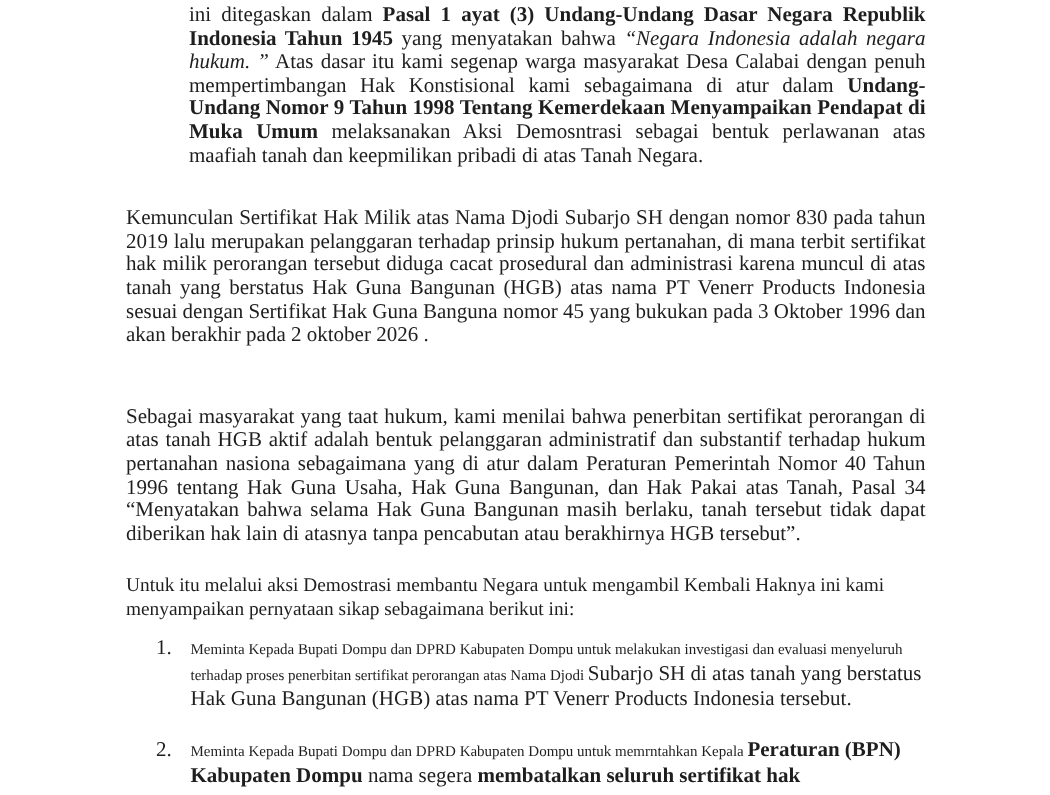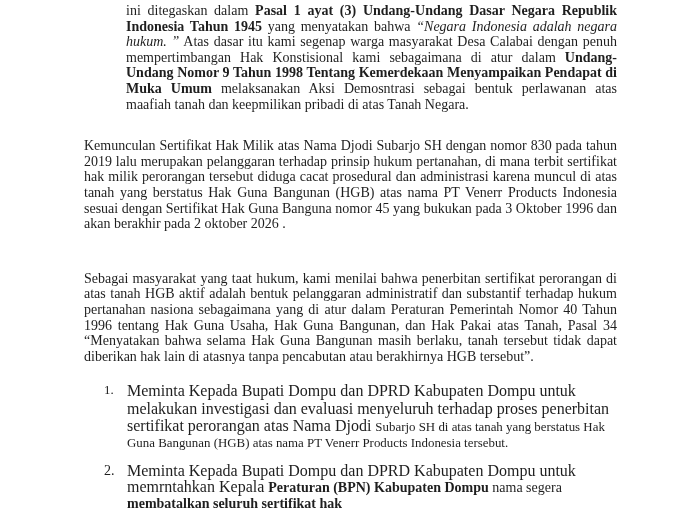--- a/index.html
+++ b/index.html
@@ -18,24 +18,25 @@
   
   .doc > div:nth-child(1) { margin-bottom: 26px; margin-left: 42px; }
   .doc > div:nth-child(2) { margin-bottom: 39px; }
   .doc > div:nth-child(3) { margin-bottom: 19px; }
   .doc > div:nth-child(4) { margin-bottom: 11px; font-size: 12.9px; text-align: left; }
   .doc > div:nth-child(5) { margin-bottom: 19px; }
   .list-item { position: relative; padding-left: 43px; text-align: left; }
   .list-num { position: absolute; left: 20px; top: 0; }
   .b { font-weight: 700; }
   .i { font-style: italic; }
-  .sm { font-size: 16px; }
+  .sm { font-size: 10px; }
 </style>
 </head>
 <body>
 
 <div class="doc" style="color: rgb(30, 30, 30);">
     <div class="para"><span class="run">ini ditegaskan dalam </span><span class="run b">Pasal 1 ayat (3) Undang-Undang Dasar Negara Republik Indonesia Tahun 1945</span><span class="run"> yang menyatakan bahwa </span><span class="run i">“Negara Indonesia adalah negara hukum.&nbsp;”</span><span class="run"> Atas dasar itu kami segenap warga masyarakat Desa Calabai dengan penuh mempertimbangan Hak Konstisional kami sebagaimana di atur dalam </span><span class="run b">Undang-Undang Nomor 9 Tahun 1998 Tentang Kemerdekaan Menyampaikan Pendapat di Muka Umum</span><span class="run"> melaksanakan Aksi Demosntrasi sebagai bentuk perlawanan atas maafiah tanah dan keepmilikan pribadi di atas Tanah Negara.</span></div>
     <div class="para"><span class="run">Kemunculan Sertifikat Hak Milik atas Nama Djodi Subarjo SH dengan nomor 830 pada tahun 2019 lalu merupakan pelanggaran terhadap prinsip hukum pertanahan, di mana terbit sertifikat hak milik perorangan tersebut diduga cacat prosedural dan administrasi karena muncul di atas tanah yang berstatus Hak Guna Bangunan (HGB) atas nama PT Venerr Products Indonesia sesuai dengan Sertifikat Hak Guna Banguna nomor 45 yang bukukan pada 3 Oktober 1996 dan akan berakhir pada 2 oktober 2026 .</span></div>
     <div class="para"><span class="run">Sebagai masyarakat yang taat hukum, kami menilai bahwa penerbitan sertifikat perorangan di atas tanah HGB aktif adalah bentuk pelanggaran administratif dan substantif terhadap hukum pertanahan nasiona sebagaimana yang di atur dalam Peraturan Pemerintah Nomor 40 Tahun 1996 tentang Hak Guna Usaha, Hak Guna Bangunan, dan Hak Pakai atas Tanah, Pasal 34 “Menyatakan bahwa selama Hak Guna Bangunan masih berlaku, tanah tersebut tidak dapat diberikan hak lain di atasnya tanpa pencabutan atau berakhirnya HGB tersebut”.</span></div>
+    <div class="para"><span class="run">Untuk itu melalui aksi Demostrasi membantu Negara untuk mengambil Kembali Haknya ini kami menyampaikan pernyataan sikap sebagaimana berikut ini:</span></div>
     <div class="list-item"><span class="list-num">1.</span><span class="run sm">Meminta Kepada Bupati Dompu dan DPRD Kabupaten Dompu untuk melakukan investigasi dan evaluasi menyeluruh terhadap proses penerbitan sertifikat perorangan atas Nama Djodi </span><span class="run">Subarjo SH di atas tanah yang berstatus Hak Guna Bangunan (HGB) atas nama PT Venerr Products Indonesia tersebut.</span></div>
     <div class="list-item"><span class="list-num">2.</span><span class="run sm">Meminta Kepada Bupati Dompu dan DPRD Kabupaten Dompu untuk memrntahkan Kepala </span><span class="run b">Peraturan (BPN) Kabupaten Dompu</span><span class="run"> nama segera </span><span class="run b">membatalkan seluruh sertifikat hak</span></div>
   </div>
 
 </body></html>

